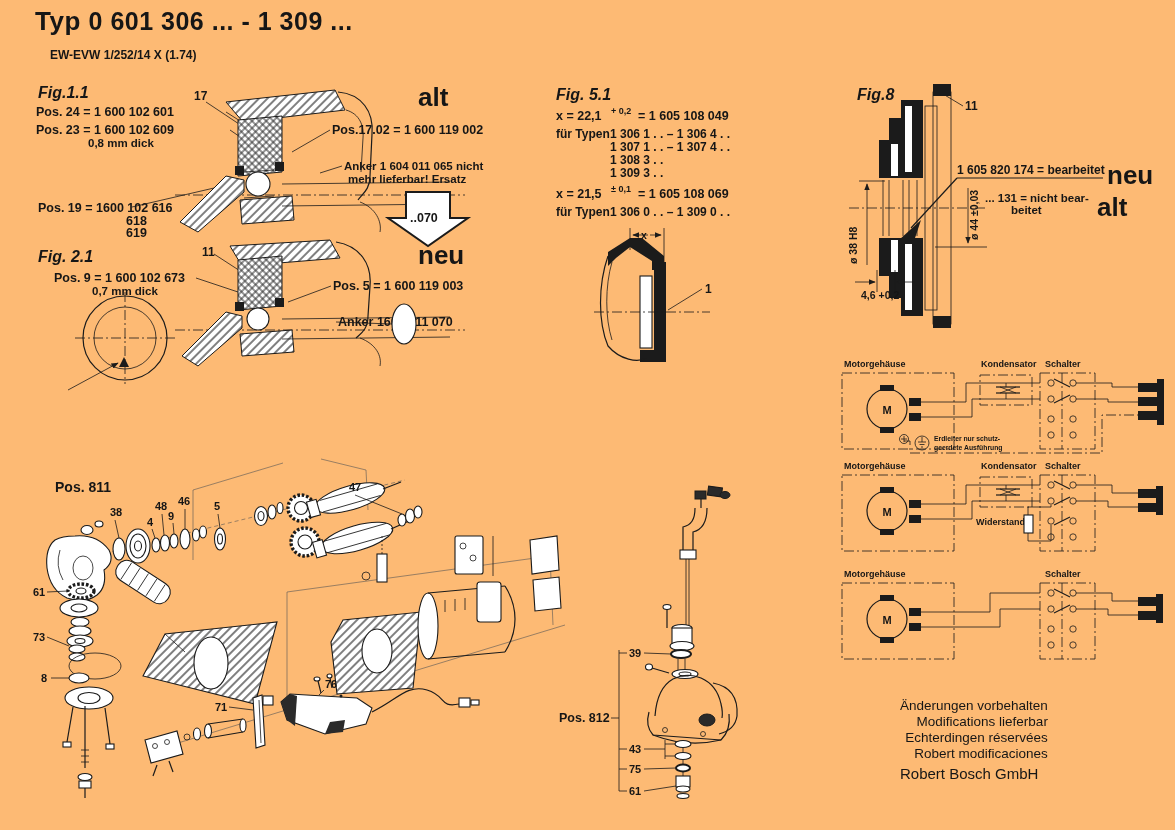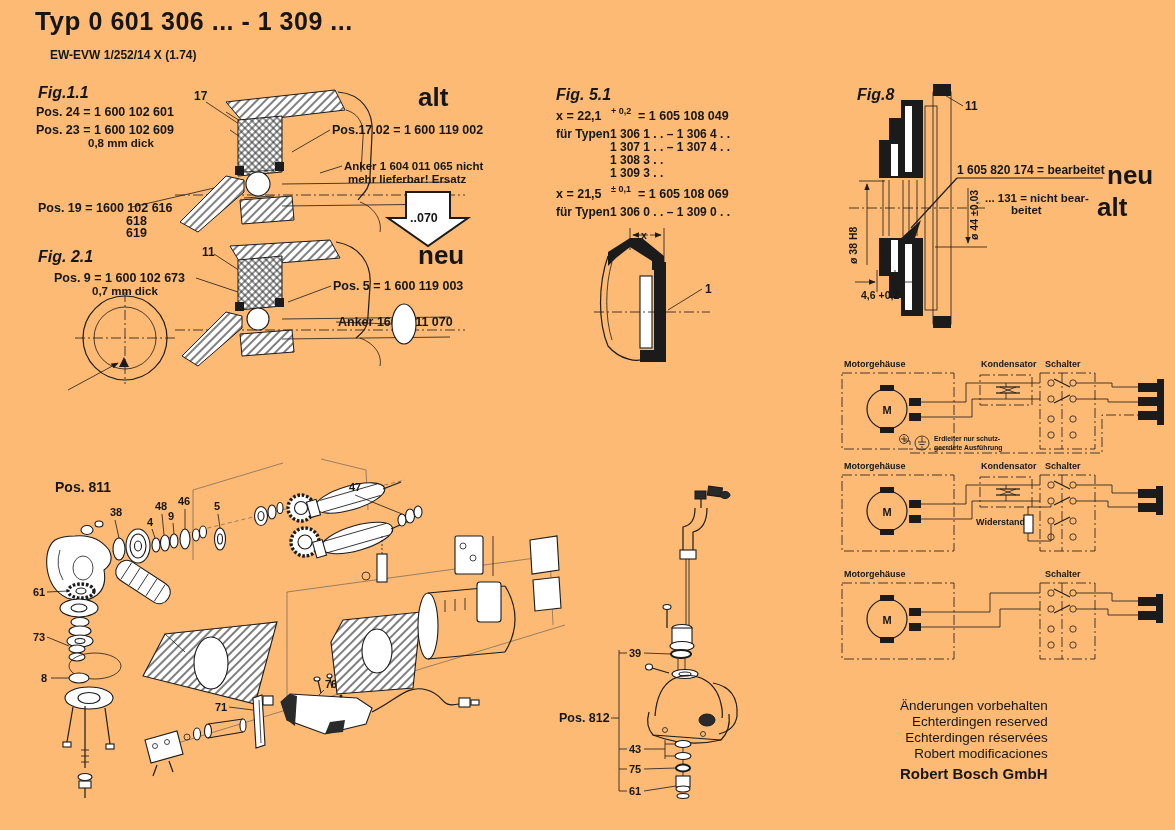--- a/index.html
+++ b/index.html
@@ -3,21 +3,21 @@
 <meta charset="utf-8">
 <style>
   html,body{margin:0;padding:0;background:#e8e8e8;}
   .page{position:relative;width:1175px;height:830px;background:#fdba74;overflow:hidden;
         font-family:"Liberation Sans", sans-serif;color:#161616;}
   .abs{position:absolute;}
   .title{left:35px;top:6px;font-size:26px;font-weight:bold;letter-spacing:.5px;}
   .title .range{font-size:25px;}
   .subtitle{left:38px;top:48px;font-size:12px;font-weight:bold;margin-left:12px;}
   .footnotes{left:900px;top:698px;font-size:13.5px;line-height:16px;font-weight:500;text-align:right;}
-  .company{left:900px;top:764px;font-size:15px;line-height:19px;font-weight:bold;}
+  .company{left:900px;top:764px;font-size:15px;line-height:19px;font-weight:normal;}
   svg{position:absolute;overflow:visible;}
   svg text{font-family:"Liberation Sans", sans-serif;fill:#161616;font-weight:bold;}
   .t16{font-size:16px;font-style:italic;}
   .t14{font-size:14px;}
   .t125{font-size:12.5px;}
   .t12{font-size:12px;}
   .t115{font-size:11.5px;}
   .t11{font-size:11px;}
   .t105{font-size:10.5px;}
   .t9{font-size:9px;}
@@ -643,21 +643,21 @@
       <line x1="110" y1="278" x2="120" y2="278" class="lt"></line>
       <text x="74" y="295" class="t11">75</text>
       <line x1="89" y1="291" x2="121" y2="290" class="lt"></line>
       <text x="74" y="317" class="t11">61</text>
       <line x1="89" y1="313" x2="121" y2="308" class="lt"></line>
     </g>
   </svg>
 
   <div class="abs footnotes">
     <div>Änderungen vorbehalten</div>
-    <div>Echterdingen reserved</div>
+    <div>Modifications lieferbar</div>
     <div>Echterdingen réservées</div>
     <div>Robert modificaciones</div>
   </div>
   <div class="abs company">
     <div>Robert Bosch GmbH</div>
   </div>
 
 </div>
 
 </body></html>

